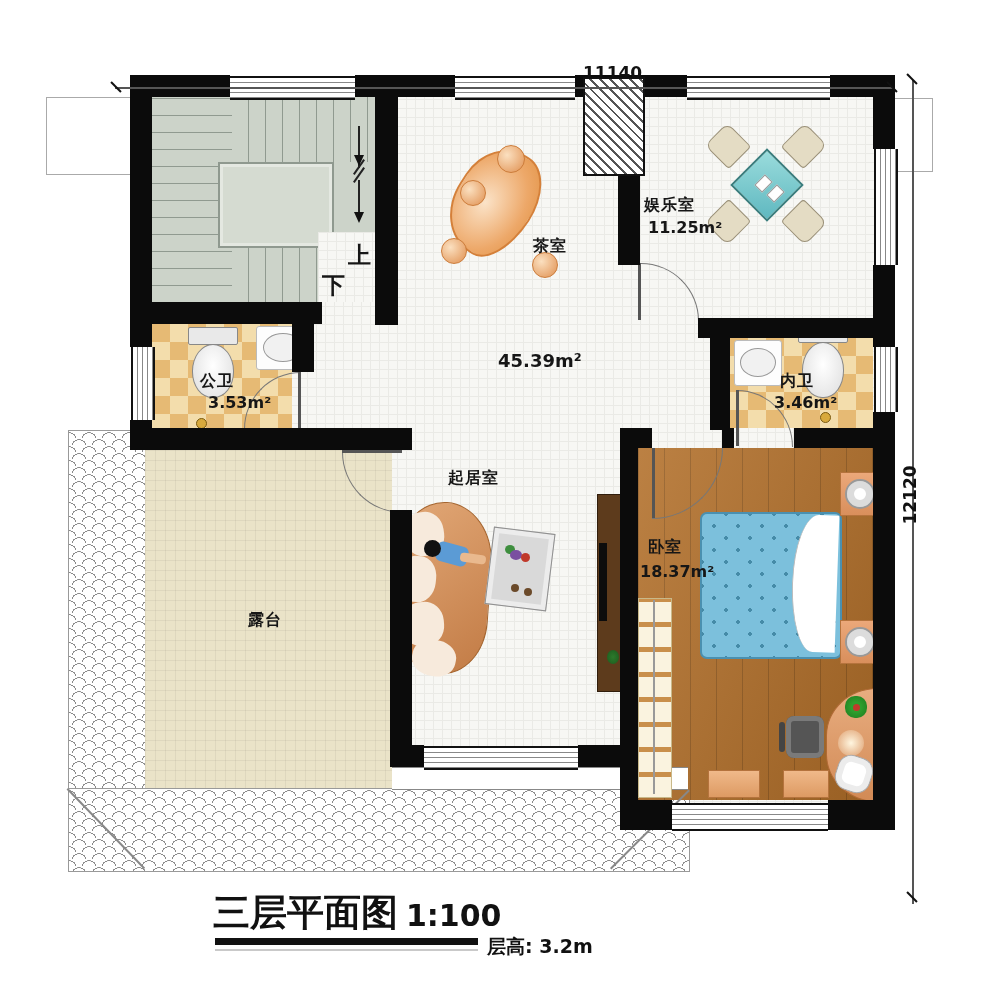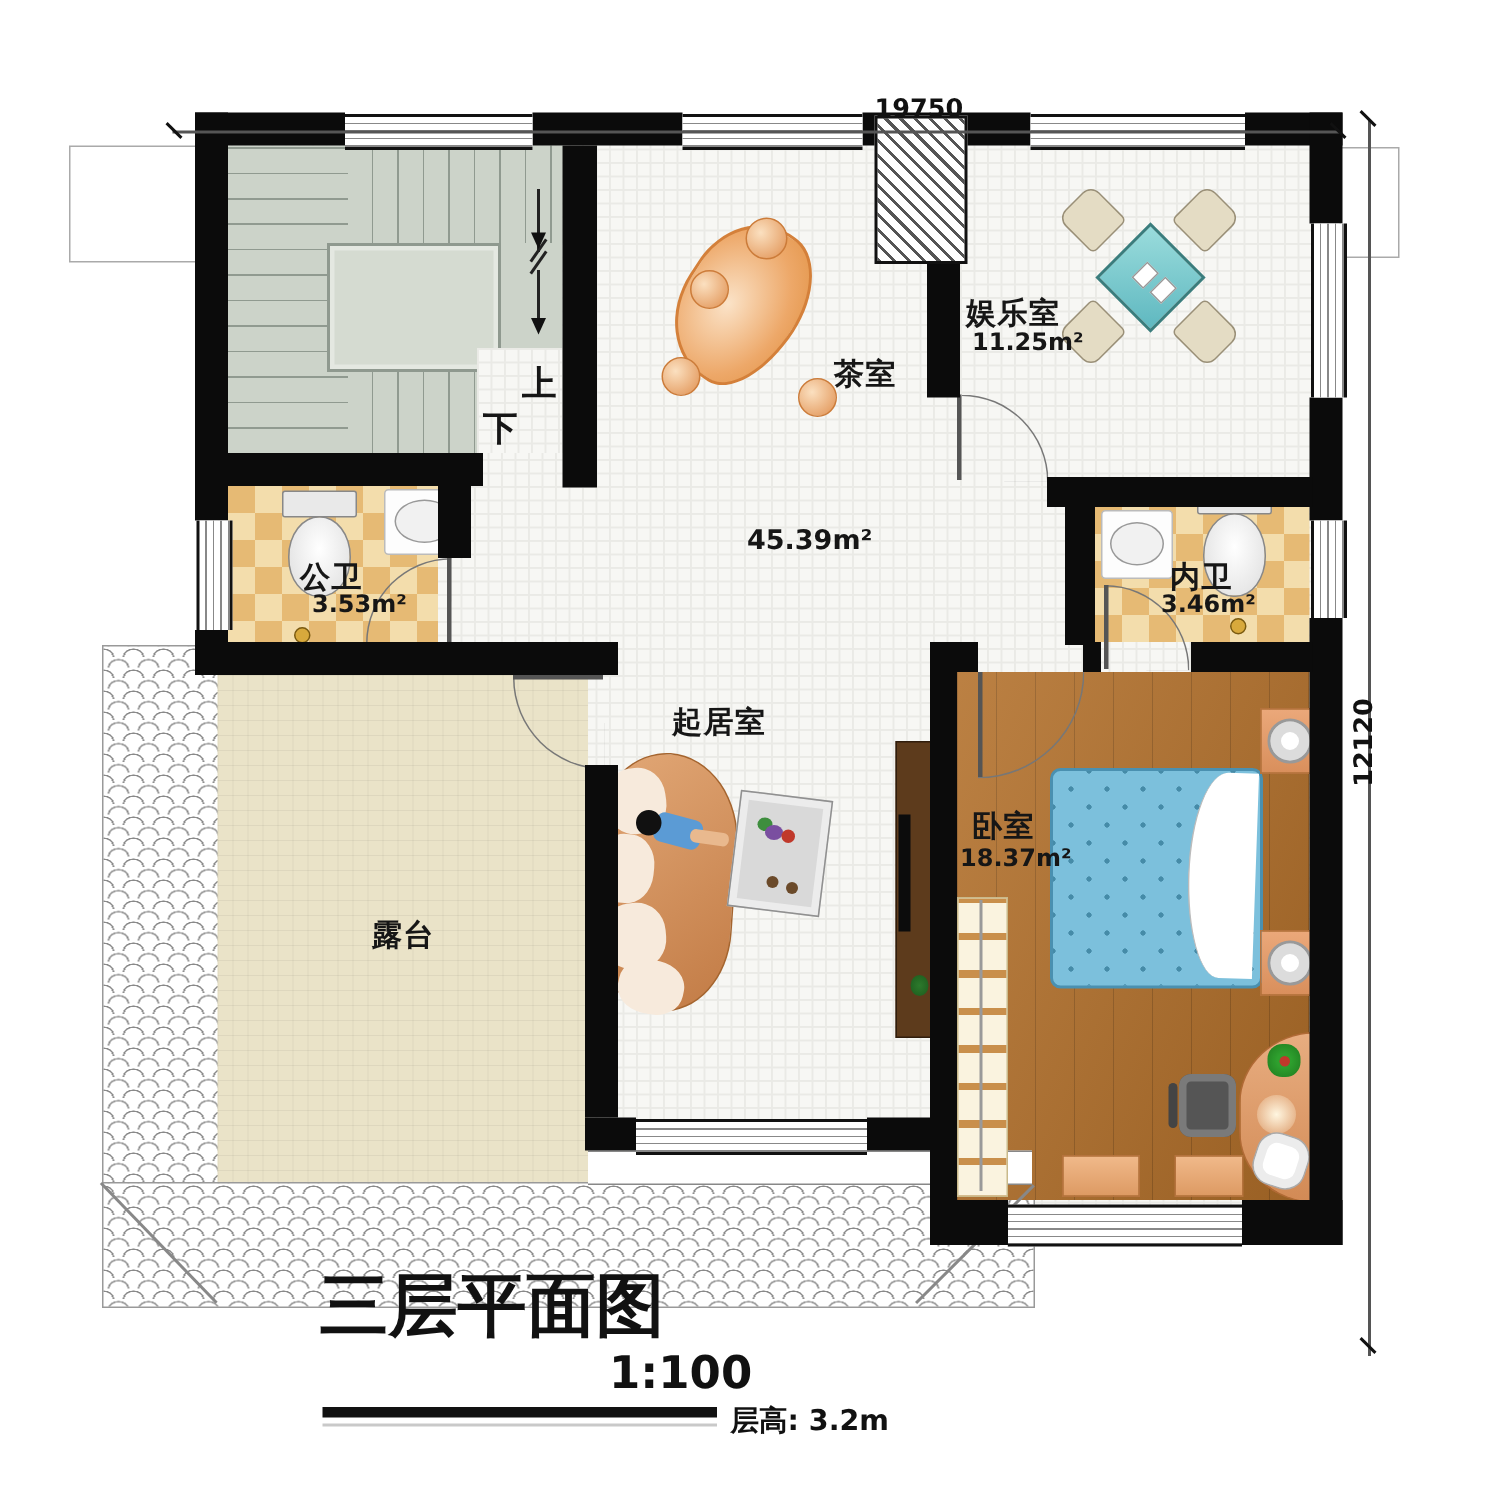--- a/index.html
+++ b/index.html
@@ -21,21 +21,21 @@
   .terr{background:#eae3c8;
         background-image:linear-gradient(rgba(0,0,0,.05) 1px,transparent 1px),linear-gradient(90deg,rgba(0,0,0,.05) 1px,transparent 1px);
         background-size:10px 10px;}
   .sage{background:#ccd3c9;}
   .rooftile{background:#fff;border:1px solid #999;
         background-image:radial-gradient(10px 8px at 50% 100%,rgba(0,0,0,0) 58%,#8a8a8a 60% 70%,rgba(0,0,0,0) 72%),
                          radial-gradient(10px 8px at 50% 100%,rgba(0,0,0,0) 58%,#8a8a8a 60% 70%,rgba(0,0,0,0) 72%);
         background-size:20px 14px,20px 14px;background-position:0 0,10px 7px;z-index:5;}
   .arc{position:absolute;z-index:22;}
   .leaf{position:absolute;background:#555;z-index:23;}
-  .lbl{position:absolute;font-weight:bold;color:#161616;font-size:20px;letter-spacing:1px;z-index:40;white-space:nowrap;}
+  .lbl{position:absolute;font-weight:bold;color:#161616;font-size:16px;letter-spacing:1px;z-index:40;white-space:nowrap;}
   .area{position:absolute;font-weight:bold;color:#161616;font-size:16px;z-index:40;white-space:nowrap;}
   .fixt{position:absolute;z-index:20;}
   .wm{position:absolute;color:rgba(0,0,0,0.055);font-weight:bold;z-index:2;white-space:nowrap;}
   .dimline{position:absolute;background:#555;z-index:41;}
   .tick{position:absolute;width:14px;height:2px;background:#111;transform:rotate(45deg);z-index:42;}
   .dimtext{position:absolute;font-weight:bold;color:#111;font-size:17px;z-index:42;}
   .tread-v{background-image:repeating-linear-gradient(90deg,transparent 0 16px,#909a90 16px 17px);}
   .tread-h{background-image:repeating-linear-gradient(0deg,transparent 0 16px,#909a90 16px 17px);}
   .tri-down{position:absolute;width:0;height:0;border-left:5px solid transparent;border-right:5px solid transparent;
         border-top:11px solid #111;z-index:25;}
@@ -191,43 +191,43 @@
   <div class="fixt" style="left:826px;top:688px;width:49px;height:112px;background:linear-gradient(#e8ad80,#d28a55);border:1px solid #b06a35;border-radius:60px 0 0 60px/56px 0 0 56px;"></div>
   <div class="fixt" style="left:838px;top:730px;width:26px;height:26px;border-radius:50%;background:radial-gradient(#fff6e0,rgba(255,246,224,0));z-index:21;"></div>
   <div class="fixt" style="left:786px;top:716px;width:38px;height:42px;background:#555;border-radius:8px;box-shadow:inset 0 0 0 5px #7a7a7a;"></div>
   <div class="fixt" style="left:779px;top:722px;width:6px;height:30px;background:#444;border-radius:3px;"></div>
   <div class="fixt" style="left:845px;top:696px;width:22px;height:22px;background:radial-gradient(#2ea02e 30%,#1f7a1f);border-radius:45%;z-index:21;"></div>
   <div class="fixt" style="left:853px;top:704px;width:7px;height:7px;background:#c0392b;border-radius:50%;z-index:22;"></div>
   <div class="fixt" style="left:836px;top:756px;width:34px;height:34px;background:#fff;border:1.5px solid #aaa;border-radius:38%;transform:rotate(18deg);box-shadow:inset 0 0 0 6px #ececec;z-index:21;"></div>
   <div class="fixt" style="left:708px;top:770px;width:50px;height:26px;background:linear-gradient(#f0b98a,#dd9a63);border:1px solid #b5733d;"></div>
   <div class="fixt" style="left:783px;top:770px;width:44px;height:26px;background:linear-gradient(#f0b98a,#dd9a63);border:1px solid #b5733d;"></div>
 
-  <div class="lbl" style="left:556px;top:236px;">茶室</div>
+  <div class="lbl" style="left:533px;top:236px;">茶室</div>
   <div class="lbl" style="left:644px;top:195px;">娱乐室</div>
   <div class="area" style="left:648px;top:218px;">11.25m²</div>
   <div class="lbl" style="left:200px;top:371px;">公卫</div>
   <div class="area" style="left:194px;top:393px;margin-left:14px;">3.53m²</div>
   <div class="lbl" style="left:780px;top:371px;">内卫</div>
   <div class="area" style="left:774px;top:393px;">3.46m²</div>
   <div class="area" style="left:498px;top:350px;font-size:18px;">45.39m²</div>
   <div class="lbl" style="left:448px;top:468px;">起居室</div>
   <div class="lbl" style="left:248px;top:610px;">露台</div>
   <div class="lbl" style="left:648px;top:537px;">卧室</div>
   <div class="area" style="left:640px;top:562px;">18.37m²</div>
 
   <div class="dimline" style="left:115px;top:87px;width:778px;height:1.5px;"></div>
   <div class="tick" style="left:109px;top:86px;"></div>
   <div class="tick" style="left:885px;top:86px;"></div>
-  <div class="dimtext" style="left:583px;top:63px;">19750</div>
+  <div class="dimtext" style="left:583px;top:63px;">11140</div>
   <div class="dimline" style="left:912px;top:80px;width:1.5px;height:824px;"></div>
   <div class="tick" style="left:905px;top:78px;"></div>
   <div class="tick" style="left:905px;top:896px;"></div>
   <div class="dimtext" style="left:880px;top:485px;transform:rotate(-90deg);transform-origin:center;">12120</div>
 
-  <div class="titleband" style="left:213px;top:840px;font-size:46px;font-weight:bold;letter-spacing:0px;">三层平面图</div>
+  <div class="titleband" style="left:213px;top:888px;font-size:37px;font-weight:bold;letter-spacing:0px;">三层平面图</div>
   <div class="abs" style="left:215px;top:938px;width:263px;height:7px;background:#111;z-index:50;"></div>
   <div class="abs" style="left:215px;top:949px;width:263px;height:2px;background:#c9c9c9;z-index:50;"></div>
   <div class="titleband" style="left:406px;top:898px;font-size:30px;font-weight:600;">1:100</div>
   <div class="titleband" style="left:487px;top:934px;font-size:19px;font-weight:bold;">
     <span>层高:</span>
     <span>3.2m</span>
   </div>
 
 </div>
 

